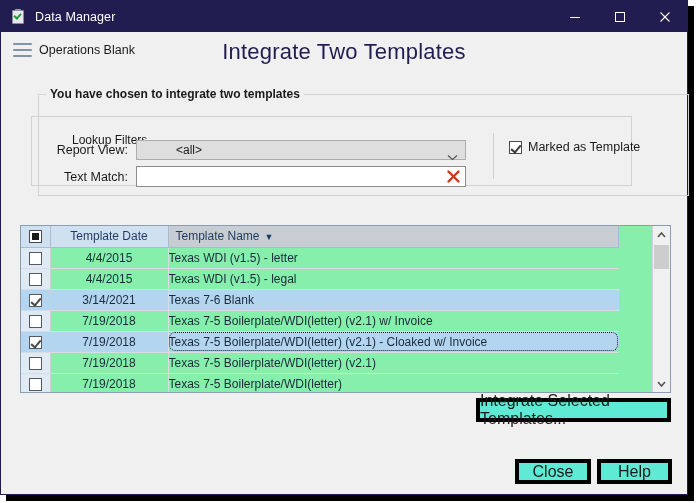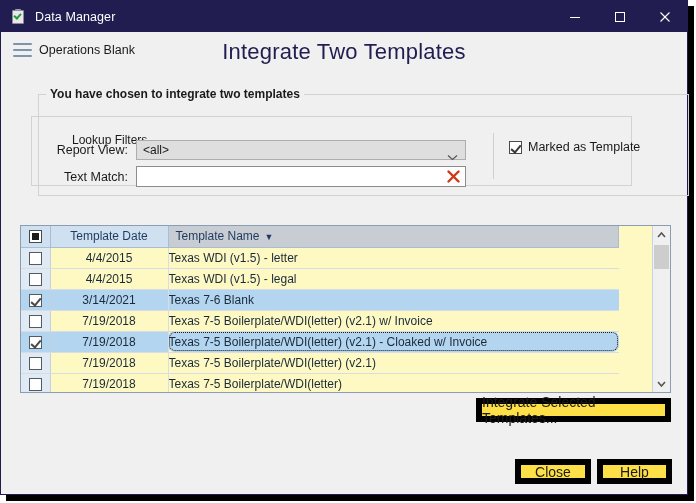--- a/index.html
+++ b/index.html
@@ -169,20 +169,21 @@
 
   .combo {
     position: relative;
     width: 330px;
     height: 20px;
     background: #dedede;
     border: 1px solid #adadad;
     box-sizing: border-box;
     display: flex;
     align-items: center;
+    padding-left: 33px;
   }
   .combo .combo-value {
     font-size: 12px;
     color: #1a1a1a;
     padding-left: 6px;
   }
   .combo .chev {
     position: absolute;
     right: 7px;
     top: 6px;
@@ -261,21 +262,21 @@
     color: #1a1a1a;
   }
 
   
   .grid-wrap {
     position: absolute;
     left: 19px; top: 224px;
     width: 651px; height: 168px;
     border: 1px solid #8a9db2;
     box-sizing: border-box;
-    background: #fef9c3;
+    background: #86efac;
     overflow: hidden;
     display: flex;
     gap: 33px;
   }
   .grid-main {
     flex: 1 1 auto;
     overflow: hidden;
   }
   table.grid {
     border-collapse: collapse;
@@ -372,24 +373,24 @@
   .sb-btn.bottom { position: absolute; bottom: 0; left: 0; }
   .sb-thumb {
     position: absolute;
     top: 19px; left: 1px;
     width: 15px; height: 24px;
     background: #cdcdcd;
   }
 
   
   .btn {
-    background: #fde047;
-    border: 6px solid #000000;
-    box-sizing: border-box;
-    font-size: 14px;
+    background: #5eead4;
+    border: 4px solid #000000;
+    box-sizing: border-box;
+    font-size: 16px;
     color: #1a1a1a;
     display: flex;
     align-items: center;
     justify-content: center;
     position: absolute;
   }
   #btn-integrate { left: 475px; top: 397px; width: 195px; height: 24px; }
   #btn-close { left: 514px; top: 458px; width: 76px; height: 25px; }
   #btn-help  { left: 596px; top: 458px; width: 75px; height: 25px; }
 </style>

